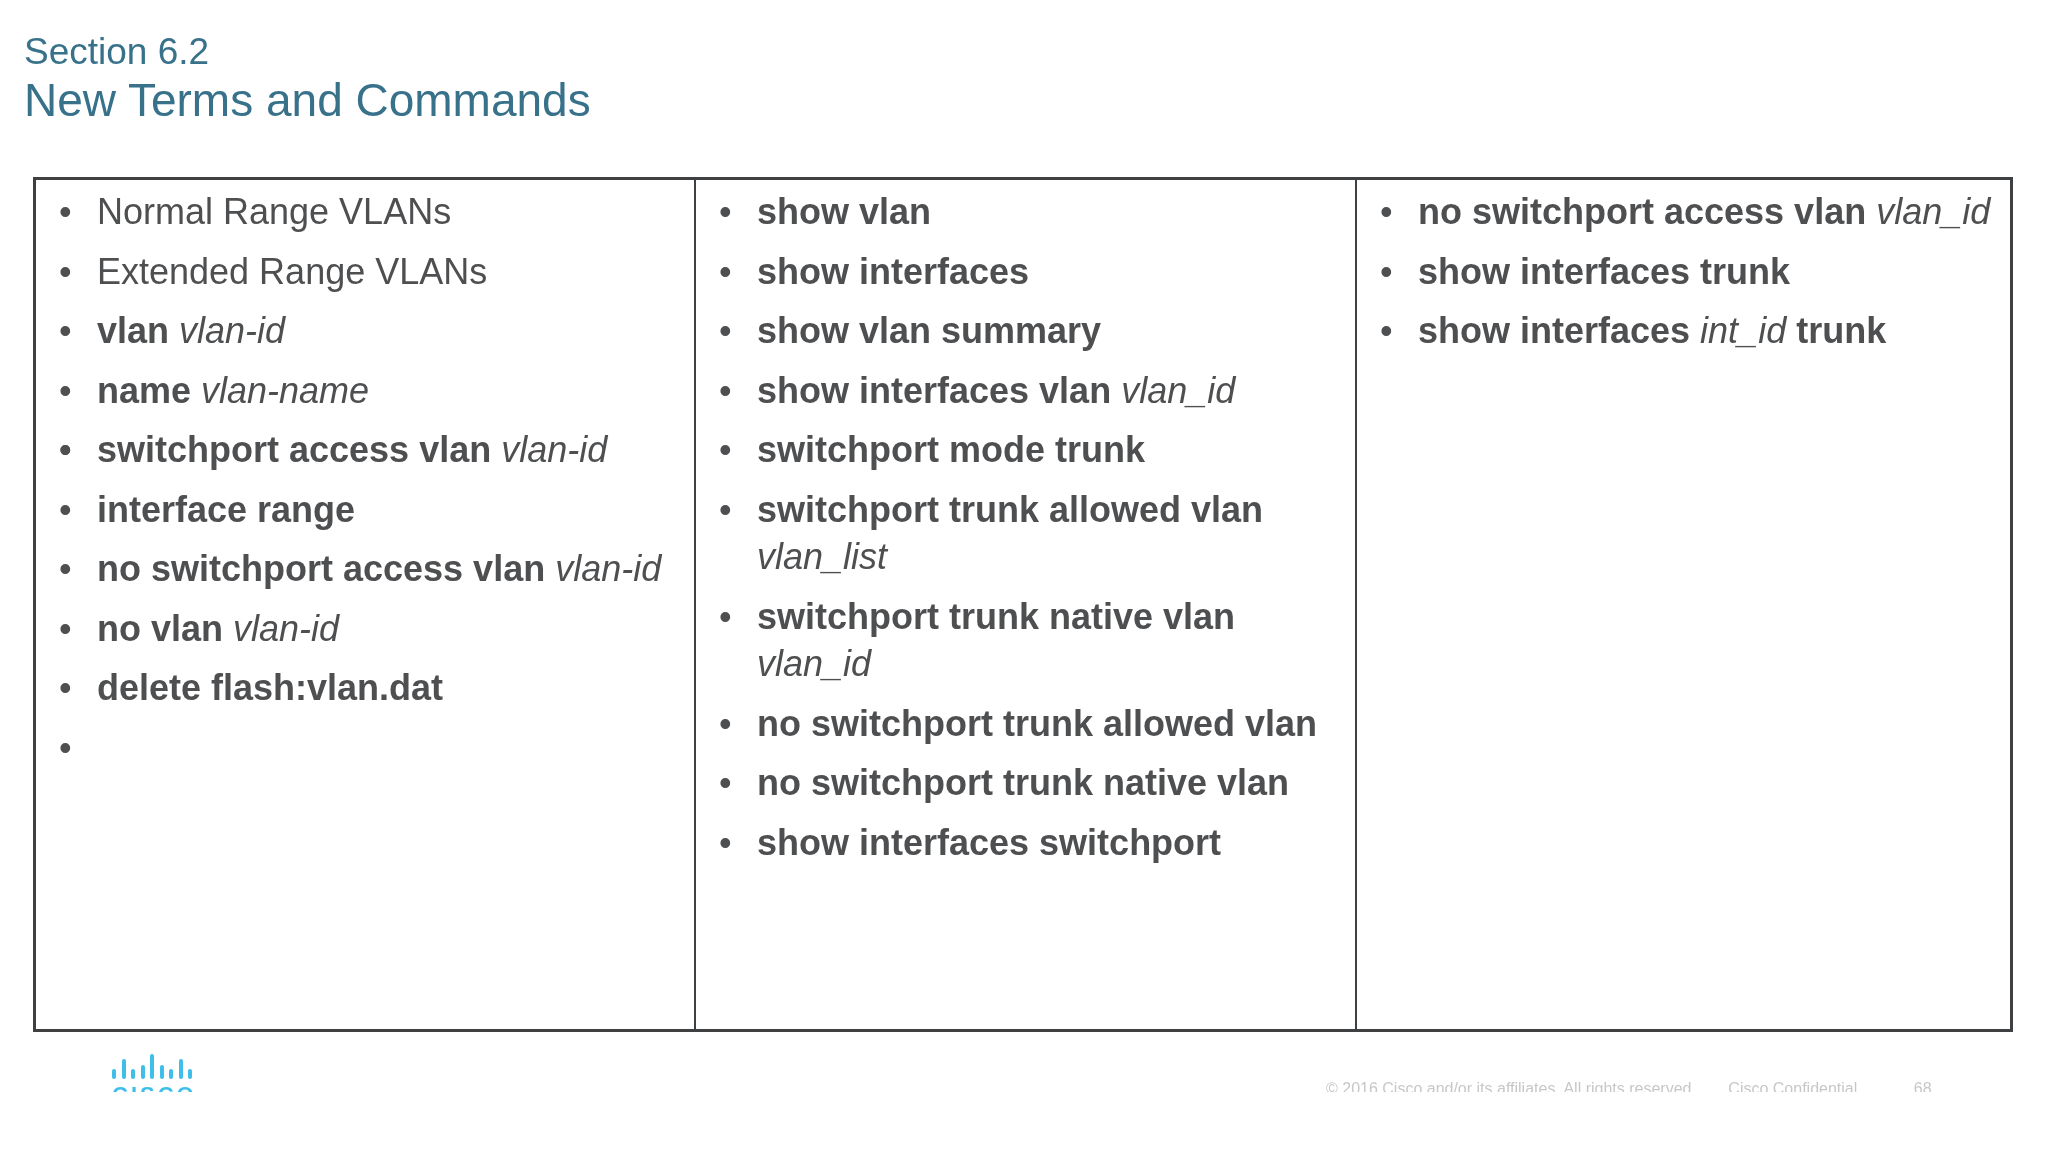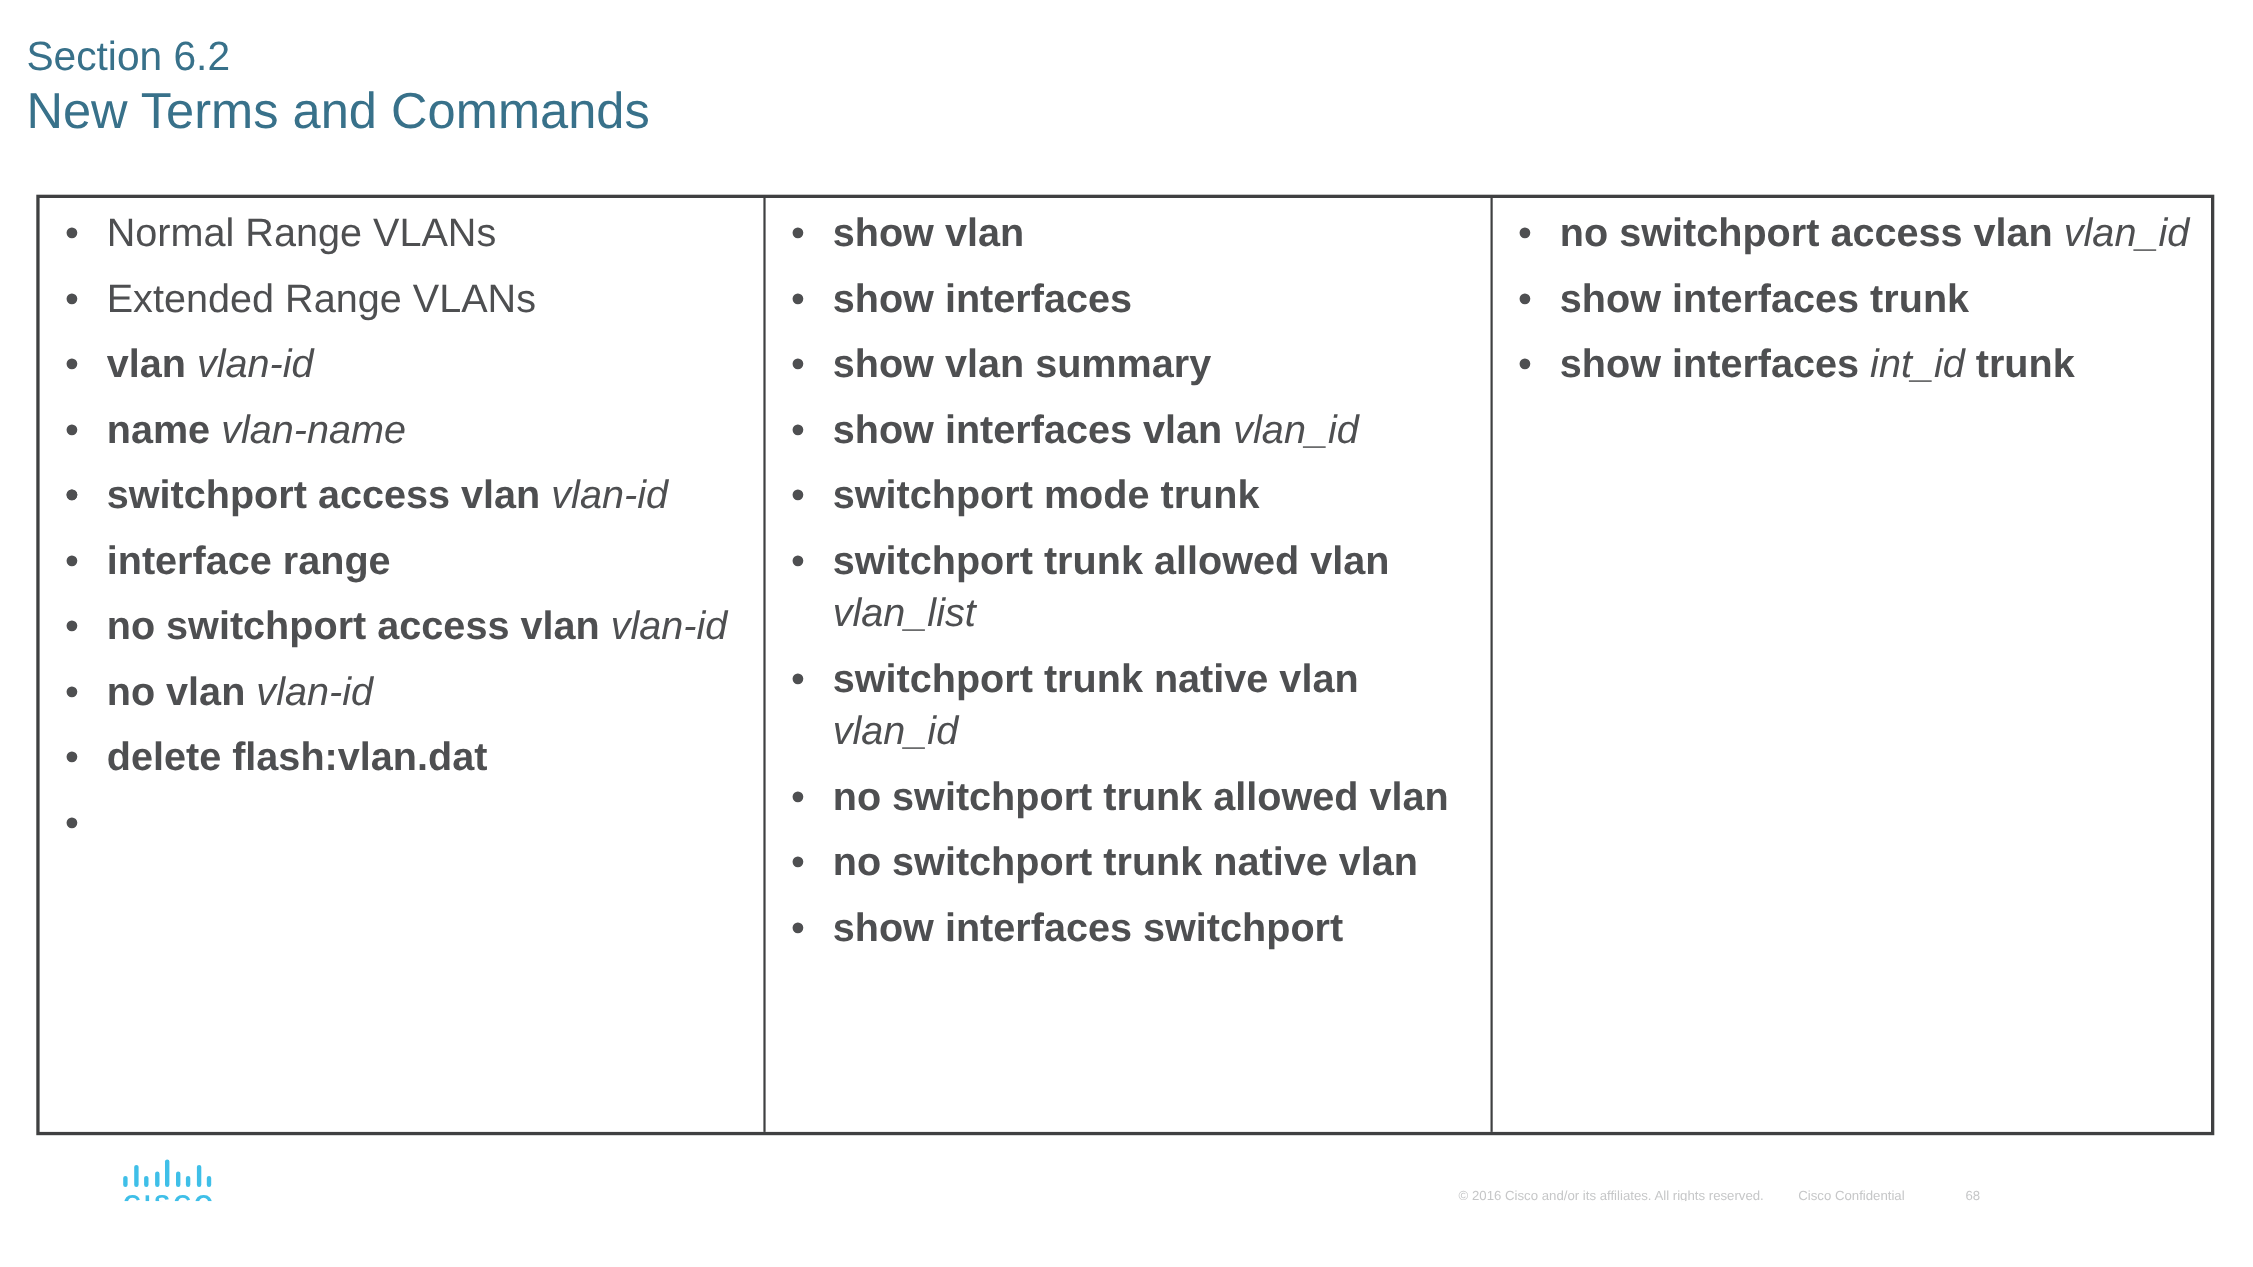--- a/index.html
+++ b/index.html
@@ -34,21 +34,21 @@
   .cisco-logo { position:absolute; left:112px; top:1053px; width:80px; }
   .logo-bars { display:flex; align-items:flex-end; justify-content:space-between; height:26px; }
   .logo-bars span { width:4px; border-radius:2px; background:var(--logo-blue,#3fbfe8); display:block; }
   .logo-text {
     color:var(--logo-blue,#3fbfe8); font-weight:700; font-size:22px;
     letter-spacing:3px; text-align:right; margin-top:3px;
   }
 
   .footer-meta {
     position:absolute; top:1080px; left:1326px; white-space:nowrap;
-    font-size:12px; color:var(--footer-text,#c6c7c8);
+    font-size:16px; color:var(--footer-text,#c6c7c8);
   }
   .footer-meta .confidential { margin-left:28px; }
   .footer-meta .page-num     { margin-left:52px; }
 </style>
 </head>
 <body>
 
 <div class="slide">
 
   <div class="header">

